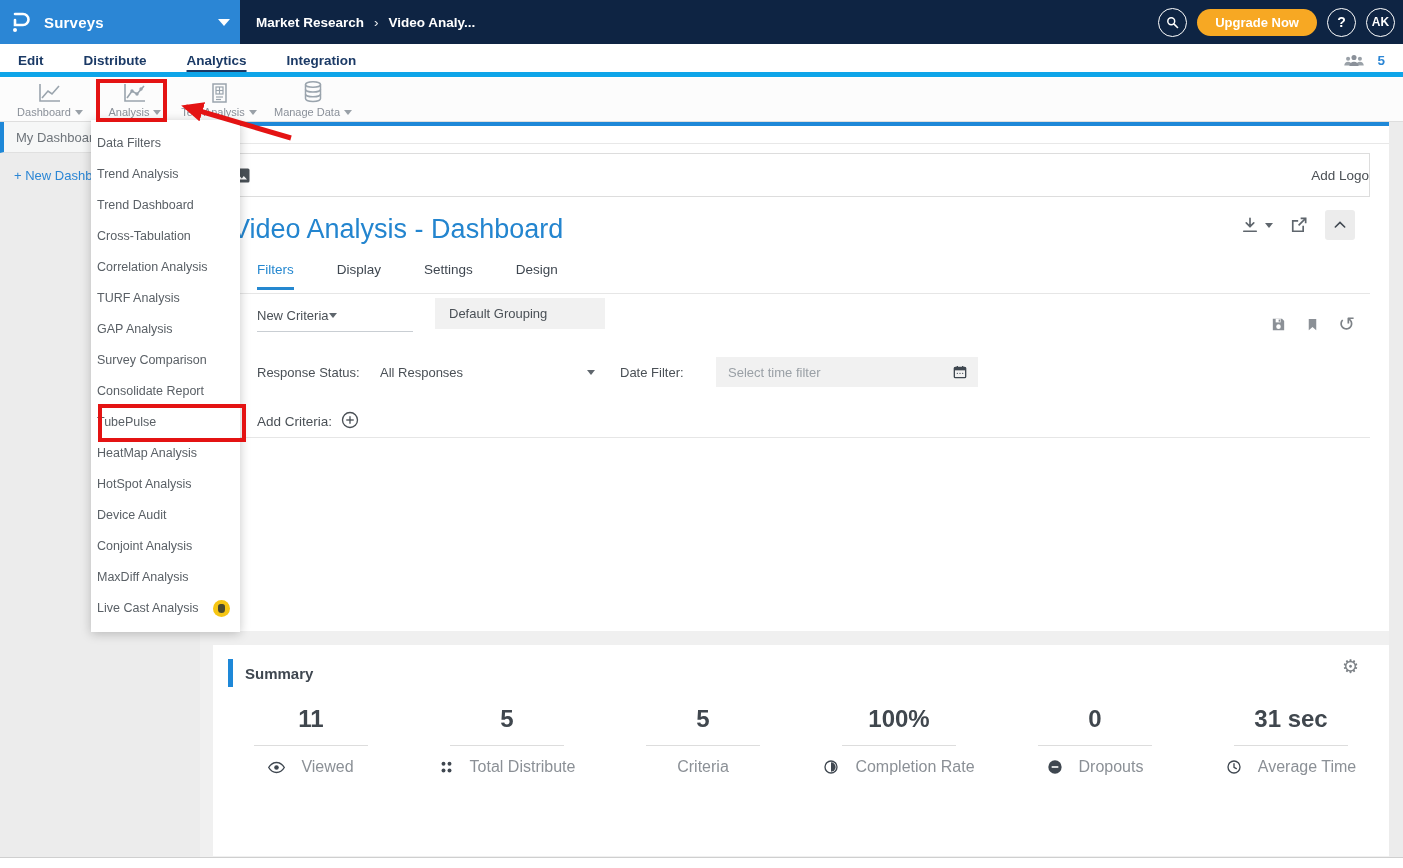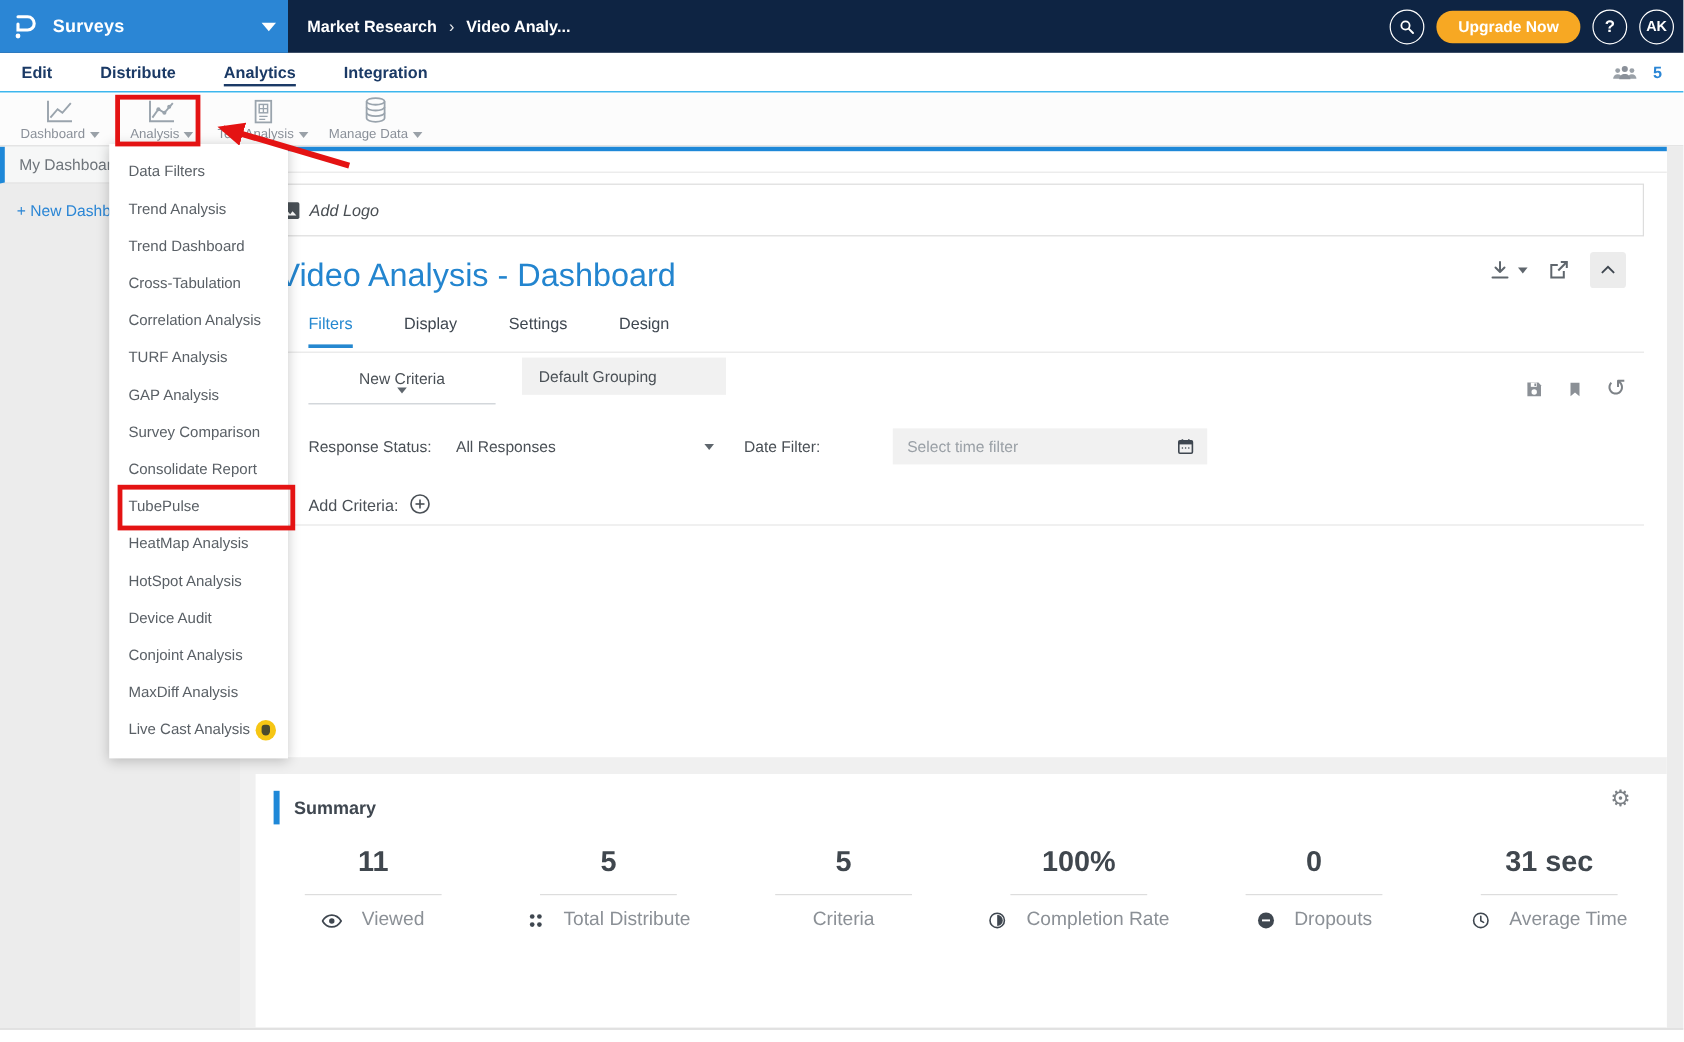--- a/index.html
+++ b/index.html
@@ -12,21 +12,21 @@
   .logo-p { width:22px; height:24px; margin-right:12px; }
   .surveys-label { color:#fff; font-size:15px; font-weight:700; letter-spacing:.2px; flex:1; }
   .caret-w { width:0; height:0; border-left:6px solid transparent; border-right:6px solid transparent; border-top:7px solid #fff; }
   .breadcrumb { position:absolute; left:256px; top:0; height:44px; display:flex; align-items:center; gap:10px; color:#fff; font-size:13.5px; font-weight:700;justify-content:flex-end; }
   .crumb-sep { font-weight:400; opacity:.9; }
   .hdr-right { position:absolute; right:8px; top:0; height:44px; display:flex; align-items:center; gap:10px; }
   .circle-btn { width:29px; height:29px; border:1.5px solid #fff; border-radius:50%; display:flex; align-items:center; justify-content:center; color:#fff; font-size:14px; font-weight:700; cursor:pointer; }
   .upgrade-btn { height:27px; padding:0 18px; background:#f7a823; border:none; border-radius:14px; color:#fff; font-size:13px; font-weight:700; font-family:inherit; cursor:pointer; }
 
   
-  .nav-row { position:absolute; left:0; top:44px; width:1403px; height:33px; background:#fff; border-bottom:1px solid #0ea5e9; z-index:9; }
+  .nav-row { position:absolute; left:0; top:44px; width:1403px; height:33px; background:#fff; border-bottom:5px solid #0ea5e9; z-index:9; }
   .nav-tabs { position:absolute; left:18px; top:0; height:33px; display:flex; align-items:center; gap:40px; }
   .nav-tab { font-size:13.5px; font-weight:700; color:#1b3a66; cursor:pointer; }
   .nav-tab.active { text-decoration:underline; text-underline-offset:5px; text-decoration-thickness:2px; }
   .collab { position:absolute; right:18px; top:0; height:33px; display:flex; align-items:center; gap:12px; }
   .collab-count { color:#2b86d5; font-size:13.5px; font-weight:700; }
 
   
   .toolbar { position:absolute; left:0; top:78px; width:1403px; height:44px; background:#fcfcfc; border-bottom:1px solid #dedede; z-index:8; }
   .tool-item { position:absolute; top:2px; height:42px; display:flex; flex-direction:column; align-items:center; justify-content:flex-start; cursor:pointer; }
   .tool-icon { height:24px; display:flex; align-items:flex-end; }
@@ -35,37 +35,37 @@
 
   
   .sidebar { position:absolute; left:0; top:122px; width:200px; height:735px; background:#ececec; z-index:2; }
   .side-active { position:absolute; left:0; top:0; width:200px; height:31px; background:#f6f7f7; border-left:4px solid #1e88d8; border-bottom:1px solid #e0e0e0; display:flex; align-items:center; padding-left:12px; font-size:13px; color:#6f757b; cursor:pointer; white-space:nowrap; overflow:hidden; }
   .side-new { position:absolute; left:14px; top:46px; font-size:13px; color:#2b86d5; cursor:pointer; white-space:nowrap; }
 
   
   .content-blue-line { position:absolute; left:200px; top:122px; width:1189px; height:4px; background:#1e88d8; z-index:3; }
   .main-panel { position:absolute; left:200px; top:126px; width:1189px; height:505px; background:#fff; z-index:2; }
   .divider-top { position:absolute; left:0; top:17px; width:1189px; height:1px; background:#e8e8e8; }
-  .addlogo-box { position:absolute; left:32px; top:27px; width:1138px; height:44px; border:1px solid #ddd; display:flex; align-items:center; justify-content:flex-start; gap:8px; font-size:13.5px; color:#4a4f54; cursor:pointer;font-style:italic; }
+  .addlogo-box { position:absolute; left:32px; top:27px; width:1138px; height:44px; border:1px solid #ddd; display:flex; align-items:center; justify-content:space-between; gap:8px; font-size:13.5px; color:#4a4f54; cursor:pointer; }
   .page-title { position:absolute; left:32px; top:88px; font-size:27px; font-weight:500; color:#2385cf; }
   .title-icons { position:absolute; right:34px; top:84px; display:flex; align-items:center; gap:16px; }
   .icon-btn { color:#5f666d; cursor:pointer; display:flex; align-items:center; }
   .collapse-btn { width:30px; height:30px; background:#ececec; border-radius:3px; display:flex; align-items:center; justify-content:center; cursor:pointer; }
   .main-tabs { position:absolute; left:57px; top:136px; display:flex; gap:43px; }
   .main-tab { font-size:13.5px; color:#3f4750; padding-bottom:10px; cursor:pointer; }
   .main-tab.active { color:#2588d0; border-bottom:3px solid #2588d0; }
   .divider-tabs { position:absolute; left:32px; top:167px; width:1138px; height:1px; background:#e6e6e6; }
 
-  .criteria-dd { position:absolute; left:57px; top:182px; width:156px; border-bottom:1px solid #c9ced3; padding-bottom:8px; display:flex; justify-content:flex-start; align-items:center; font-size:13px; color:#4a5056; cursor:pointer;flex-direction:column; }
+  .criteria-dd { position:absolute; left:57px; top:182px; width:156px; border-bottom:1px solid #c9ced3; padding-bottom:8px; display:flex; justify-content:flex-start; align-items:center; font-size:13px; color:#4a5056; cursor:pointer; }
   .grouping-box { position:absolute; left:235px; top:172px; width:170px; height:31px; background:#f1f1f1; display:flex; align-items:center; padding-left:14px; font-size:13px; color:#4a5056; }
 
   .row2-label { position:absolute; left:57px; top:239px; font-size:13px; color:#4a5056; }
   .row2-value { position:absolute; left:180px; top:239px; width:215px; display:flex; justify-content:space-between; align-items:center; font-size:13px; color:#4a5056; cursor:pointer;gap:43px; }
   .datefilter-label { position:absolute; left:420px; top:239px; font-size:13px; color:#4a5056; }
-  .datefilter-box { position:absolute; left:544px; top:231px; width:262px; height:30px; background:#f1f1f1; display:flex; align-items:center; justify-content:space-between; padding:0 10px 0 12px; font-size:13px; color:#9aa0a6; cursor:pointer; }
+  .datefilter-box { position:absolute; left:516px; top:231px; width:262px; height:30px; background:#f1f1f1; display:flex; align-items:center; justify-content:space-between; padding:0 10px 0 12px; font-size:13px; color:#9aa0a6; cursor:pointer; }
 
   .addcrit-label { position:absolute; left:57px; top:288px; font-size:13.5px; color:#4a5056; }
   .addcrit-plus { position:absolute; left:140px; top:284px; cursor:pointer; }
   .divider-bottom { position:absolute; left:32px; top:311px; width:1138px; height:1px; background:#e6e6e6; }
 
   .right-col { position:absolute; right:34px; top:188px; display:flex; align-items:center; gap:18px; }
   .reset-glyph { font-size:20px; color:#7d8287; line-height:1; cursor:pointer; }
 
   
   .lower-gray { position:absolute; left:200px; top:631px; width:1189px; height:226px; background:#f0f0f0; z-index:2; }
@@ -77,21 +77,21 @@
   .summary-gear { position:absolute; right:30px; top:12px; font-size:19px; color:#7d8287; cursor:pointer; line-height:1; }
   .stats-row { position:absolute; left:0; top:60px; width:1176px; display:flex; }
   .stat { width:196px; text-align:center; }
   .stat-value { font-size:24px; font-weight:700; color:#40474e; }
   .stat-divider { width:114px; height:1px; background:#ddd; margin:12px auto 12px; }
   .stat-label { font-size:16px; color:#8b9096; display:flex; align-items:center; justify-content:center; gap:16px; }
   .bottom-strip { position:absolute; left:0; top:857px; width:1403px; height:11px; background:#fff; border-top:1px solid #cfcfcf; z-index:4; }
 
   
   .menu { position:absolute; left:91px; top:120px; width:149px; background:#fff; padding:8px 0; box-shadow:0 2px 10px rgba(0,0,0,.22); z-index:50; }
-  .menu-item { height:31px; line-height:31px; padding-left:16px; font-size:12.5px; color:#5a6066; cursor:pointer; white-space:nowrap; position:relative; }
+  .menu-item { height:31px; line-height:31px; padding-left:6px; font-size:12.5px; color:#5a6066; cursor:pointer; white-space:nowrap; position:relative; }
   .premium-badge { position:absolute; right:10px; top:7px; width:17px; height:17px; border-radius:50%; background:#f6c614; display:flex; align-items:center; justify-content:center; }
   .premium-dot { width:7px; height:9px; background:#4a4a2e; border-radius:3px 3px 4px 4px; }
 
   
   .red-box-analysis { position:absolute; left:96px; top:79px; width:71px; height:43px; border:4px solid #e41313; z-index:55; pointer-events:none; }
   .red-box-tubepulse { position:absolute; left:98px; top:404px; width:148px; height:38px; border:4px solid #e41313; z-index:55; pointer-events:none; }
   .arrow-svg { position:absolute; left:0; top:0; width:1403px; height:868px; z-index:60; pointer-events:none; }
   svg { display:block; }
 </style>
 </head>

